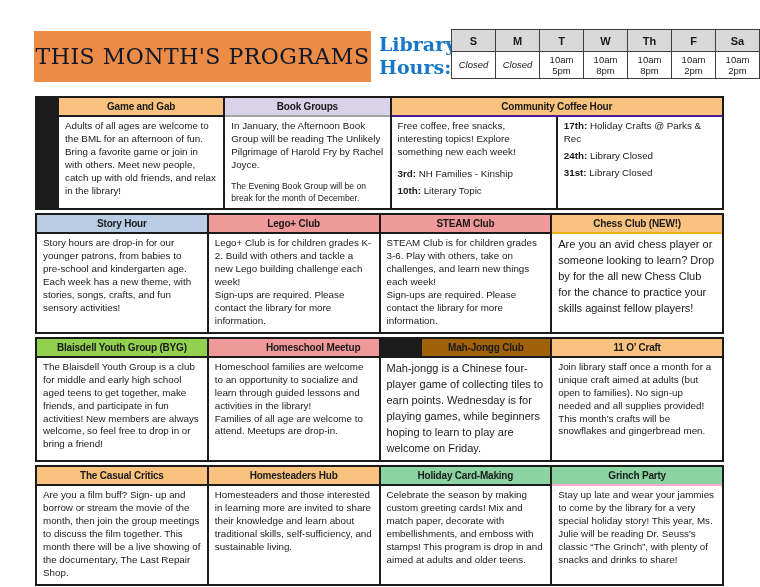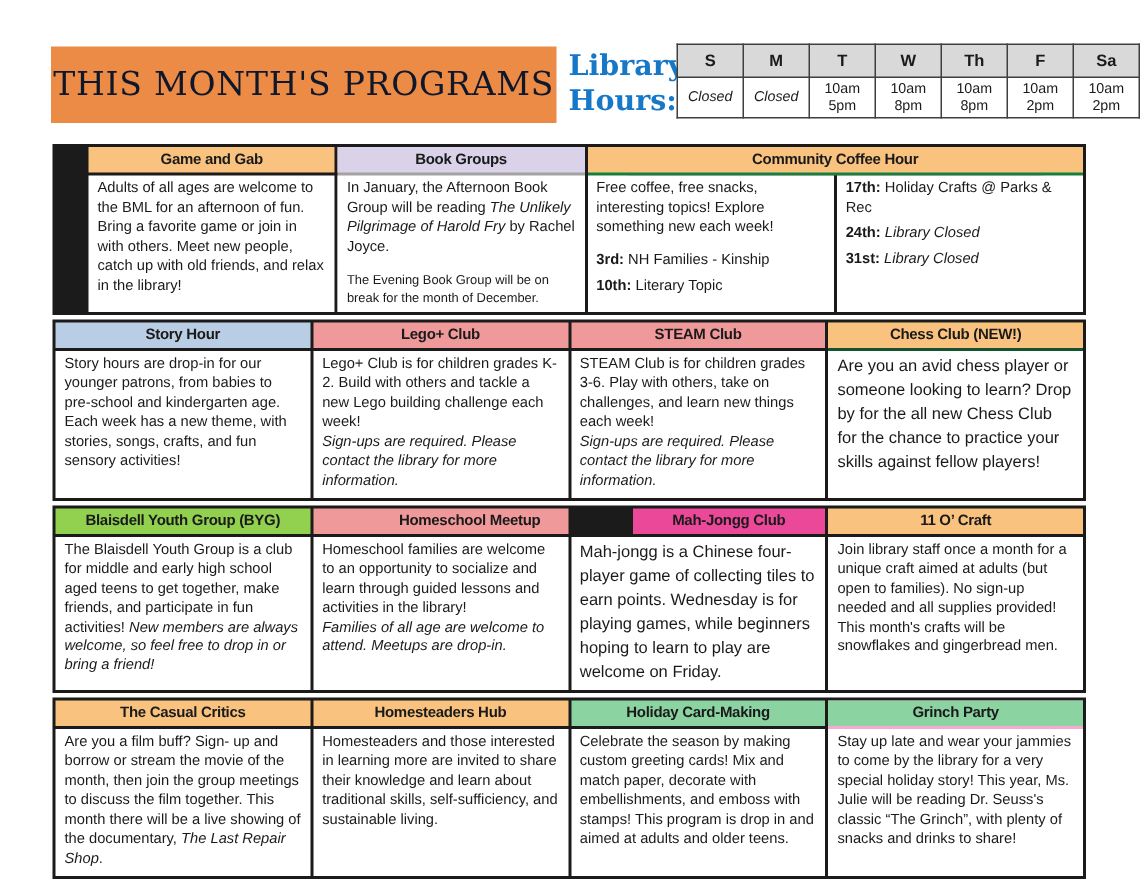--- a/index.html
+++ b/index.html
@@ -32,21 +32,21 @@
   .card-b{background:#fff;padding:3px 6px 4px 6px;font-size:9.8px;line-height:1.32;
           flex:1;min-height:62px;}
   .prow:last-child .card-b{min-height:56px;}
   .cols{display:grid;grid-template-columns:1fr 1fr;gap:2px;flex:1;border-radius:29px;}
   .para{margin:0;}
   .para.small{font-size:8.6px;line-height:1.38;}
   .para.large{font-size:11px;line-height:1.45;}
   .para.gap{margin-top:9px;}
   .para.gap2{margin-top:4px;}
   .b{font-weight:bold;}
-  .i{font-style:italic;}
+  .i{}
 </style>
 </head>
 <body>
 
 <div class="page">
 
   <div class="banner" style="background: rgb(236, 139, 69);">
     <span class="banner-title">THIS MONTH'S PROGRAMS</span>
   </div>
 
@@ -107,21 +107,21 @@
             <div class="para"><span>Adults of all ages are welcome to the BML for an afternoon of fun. Bring a favorite game or join in with others. Meet new people, catch up with old friends, and relax in the library!</span></div>
           </div>
         </div>
         <div class="card" style="background: #a3a3a3; grid-column: span 1;">
           <div class="card-h" style="background: rgb(217, 210, 233);">Book Groups</div>
           <div class="card-b">
             <div class="para"><span>In January, the Afternoon Book Group will be reading </span><span class="i">The Unlikely Pilgrimage of Harold Fry</span><span> by Rachel Joyce.</span></div>
             <div class="para small gap"><span>The Evening Book Group will be on break for the month of December.</span></div>
           </div>
         </div>
-        <div class="card" style="background: #15803d; grid-column: span 2;">
+        <div class="card" style="background: #4c1d95; grid-column: span 2;">
           <div class="card-h" style="background: rgb(249, 194, 126);">Community Coffee Hour</div>
           <div class="cols" style="background: rgb(27, 27, 27);">
             <div class="card-b">
               <div class="para"><span>Free coffee, free snacks, interesting topics! Explore something new each week!</span></div>
               <div class="para gap"><span class="b">3rd:</span><span> NH Families - Kinship</span></div>
               <div class="para gap2"><span class="b">10th:</span><span> Literary Topic</span></div>
             </div>
             <div class="card-b">
               <div class="para"><span class="b">17th:</span><span> Holiday Crafts @ Parks &amp; Rec</span></div>
               <div class="para gap2"><span class="b">24th:</span><span> </span><span class="i">Library Closed</span></div>
@@ -144,21 +144,21 @@
             <div class="para"><span class="i">Sign-ups are required. Please contact the library for more information.</span></div>
           </div>
         </div>
         <div class="card" style="background: rgb(27, 27, 27); grid-column: span 1;">
           <div class="card-h" style="background: rgb(240, 153, 155);">STEAM Club</div>
           <div class="card-b">
             <div class="para"><span>STEAM Club is for children grades 3-6. Play with others, take on challenges, and learn new things each week!</span></div>
             <div class="para"><span class="i">Sign-ups are required. Please contact the library for more information.</span></div>
           </div>
         </div>
-        <div class="card" style="background: #14532d; grid-column: span 1;">
+        <div class="card" style="background: #eab308; grid-column: span 1;">
           <div class="card-h" style="background: rgb(249, 194, 126);">Chess Club (NEW!)</div>
           <div class="card-b">
             <div class="para large"><span>Are you an avid chess player or someone looking to learn? Drop by for the all new Chess Club for the chance to practice your skills against fellow players!</span></div>
           </div>
         </div>
       </div>
       <div class="prow" style="background: rgb(27, 27, 27);">
         <div class="card" style="background: rgb(27, 27, 27); grid-column: span 1;">
           <div class="card-h" style="background: rgb(146, 208, 80);">Blaisdell Youth Group (BYG)</div>
           <div class="card-b">
@@ -166,21 +166,21 @@
           </div>
         </div>
         <div class="card" style="background: rgb(27, 27, 27); grid-column: span 1;">
           <div class="card-h" style="background: rgb(240, 153, 155); padding-left: 40px;">Homeschool Meetup</div>
           <div class="card-b">
             <div class="para"><span>Homeschool families are welcome to an opportunity to socialize and learn through guided lessons and activities in the library!</span></div>
             <div class="para"><span class="i">Families of all age are welcome to attend. Meetups are drop-in.</span></div>
           </div>
         </div>
         <div class="card" style="background: rgb(27, 27, 27); grid-column: span 1;">
-          <div class="card-h" style="background: #ec4899; margin-left: 41px;">Mah-Jongg Club</div>
+          <div class="card-h" style="background: #a16207; margin-left: 41px;">Mah-Jongg Club</div>
           <div class="card-b">
             <div class="para large"><span>Mah-jongg is a Chinese four-player game of collecting tiles to earn points. Wednesday is for playing games, while beginners hoping to learn to play are welcome on Friday.</span></div>
           </div>
         </div>
         <div class="card" style="background: rgb(27, 27, 27); grid-column: span 1;">
           <div class="card-h" style="background: rgb(249, 194, 126);">11 O’ Craft</div>
           <div class="card-b">
             <div class="para"><span>Join library staff once a month for a unique craft aimed at adults (but open to families). No sign-up needed and all supplies provided! This month's crafts will be snowflakes and gingerbread men.</span></div>
           </div>
         </div>

